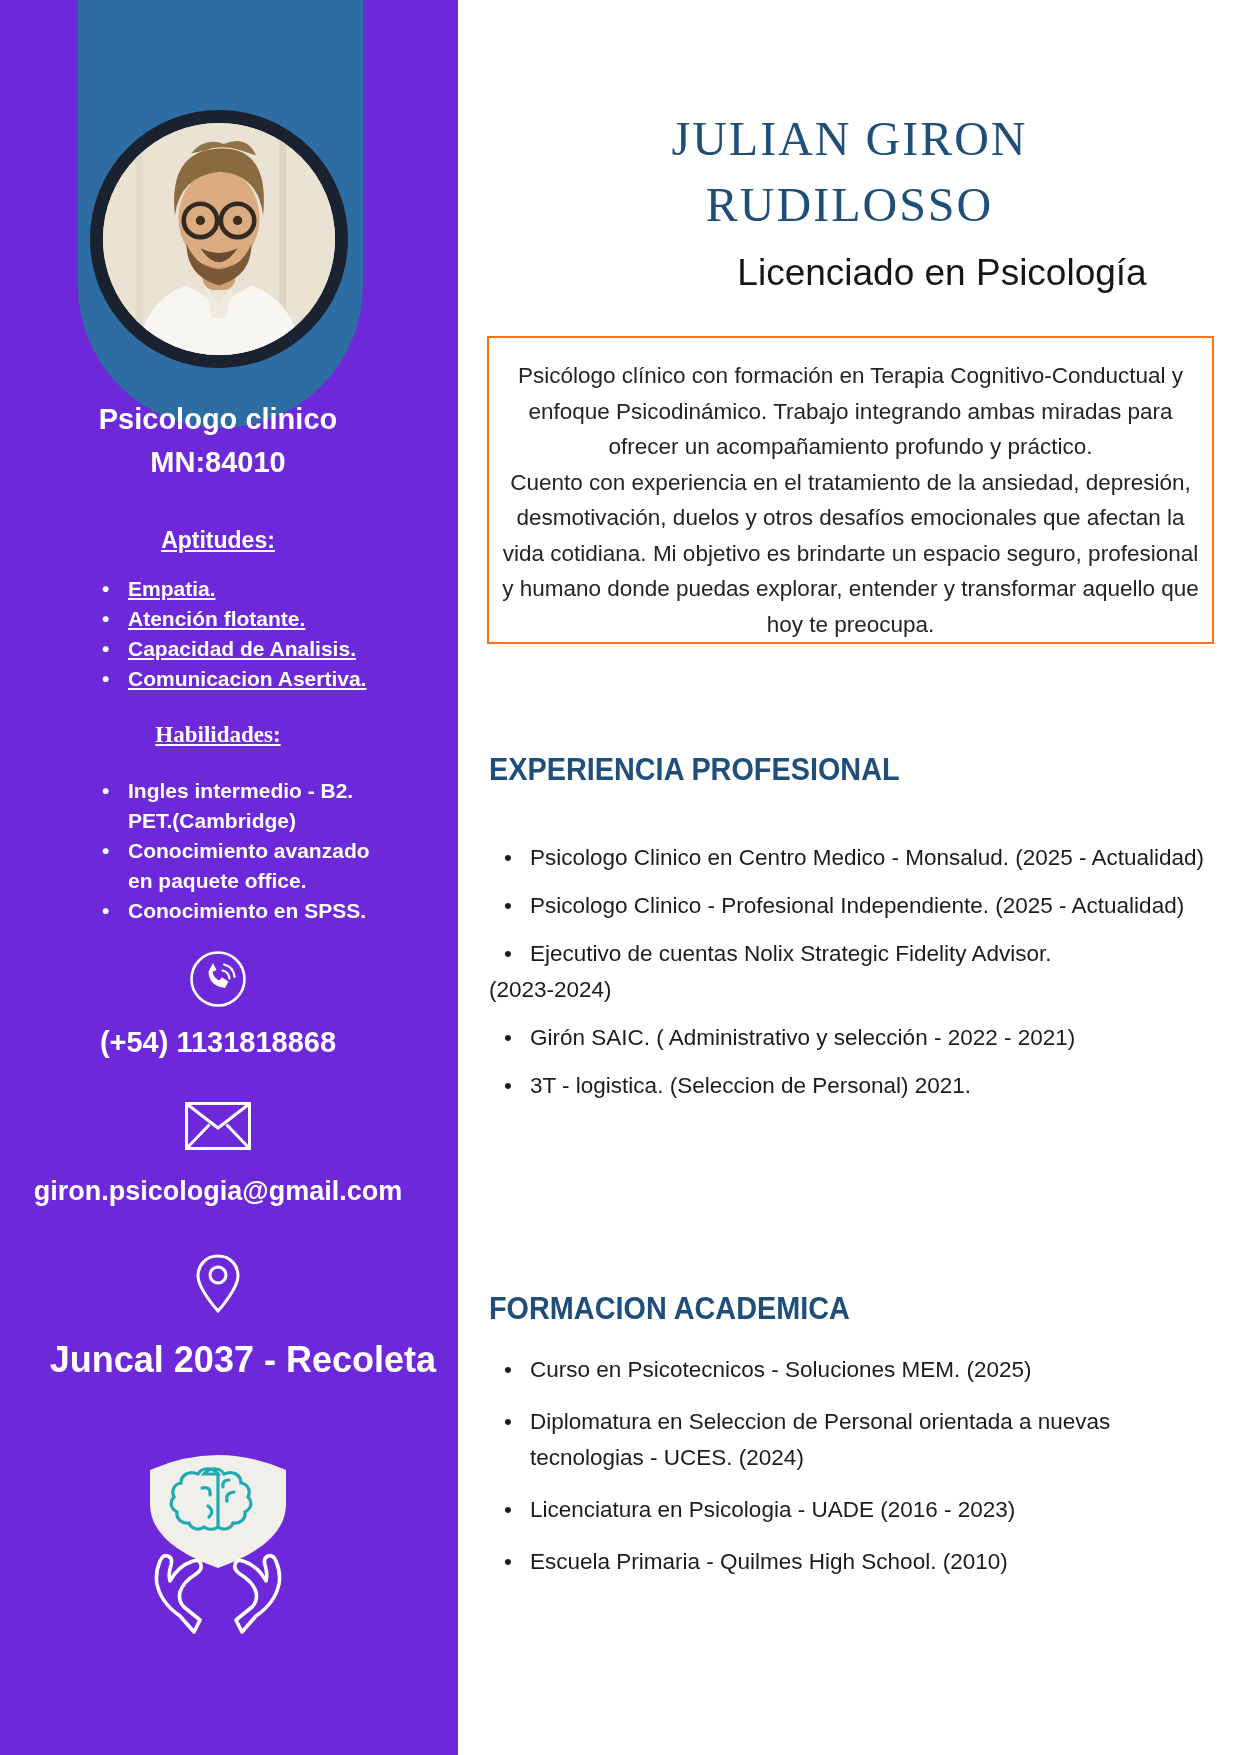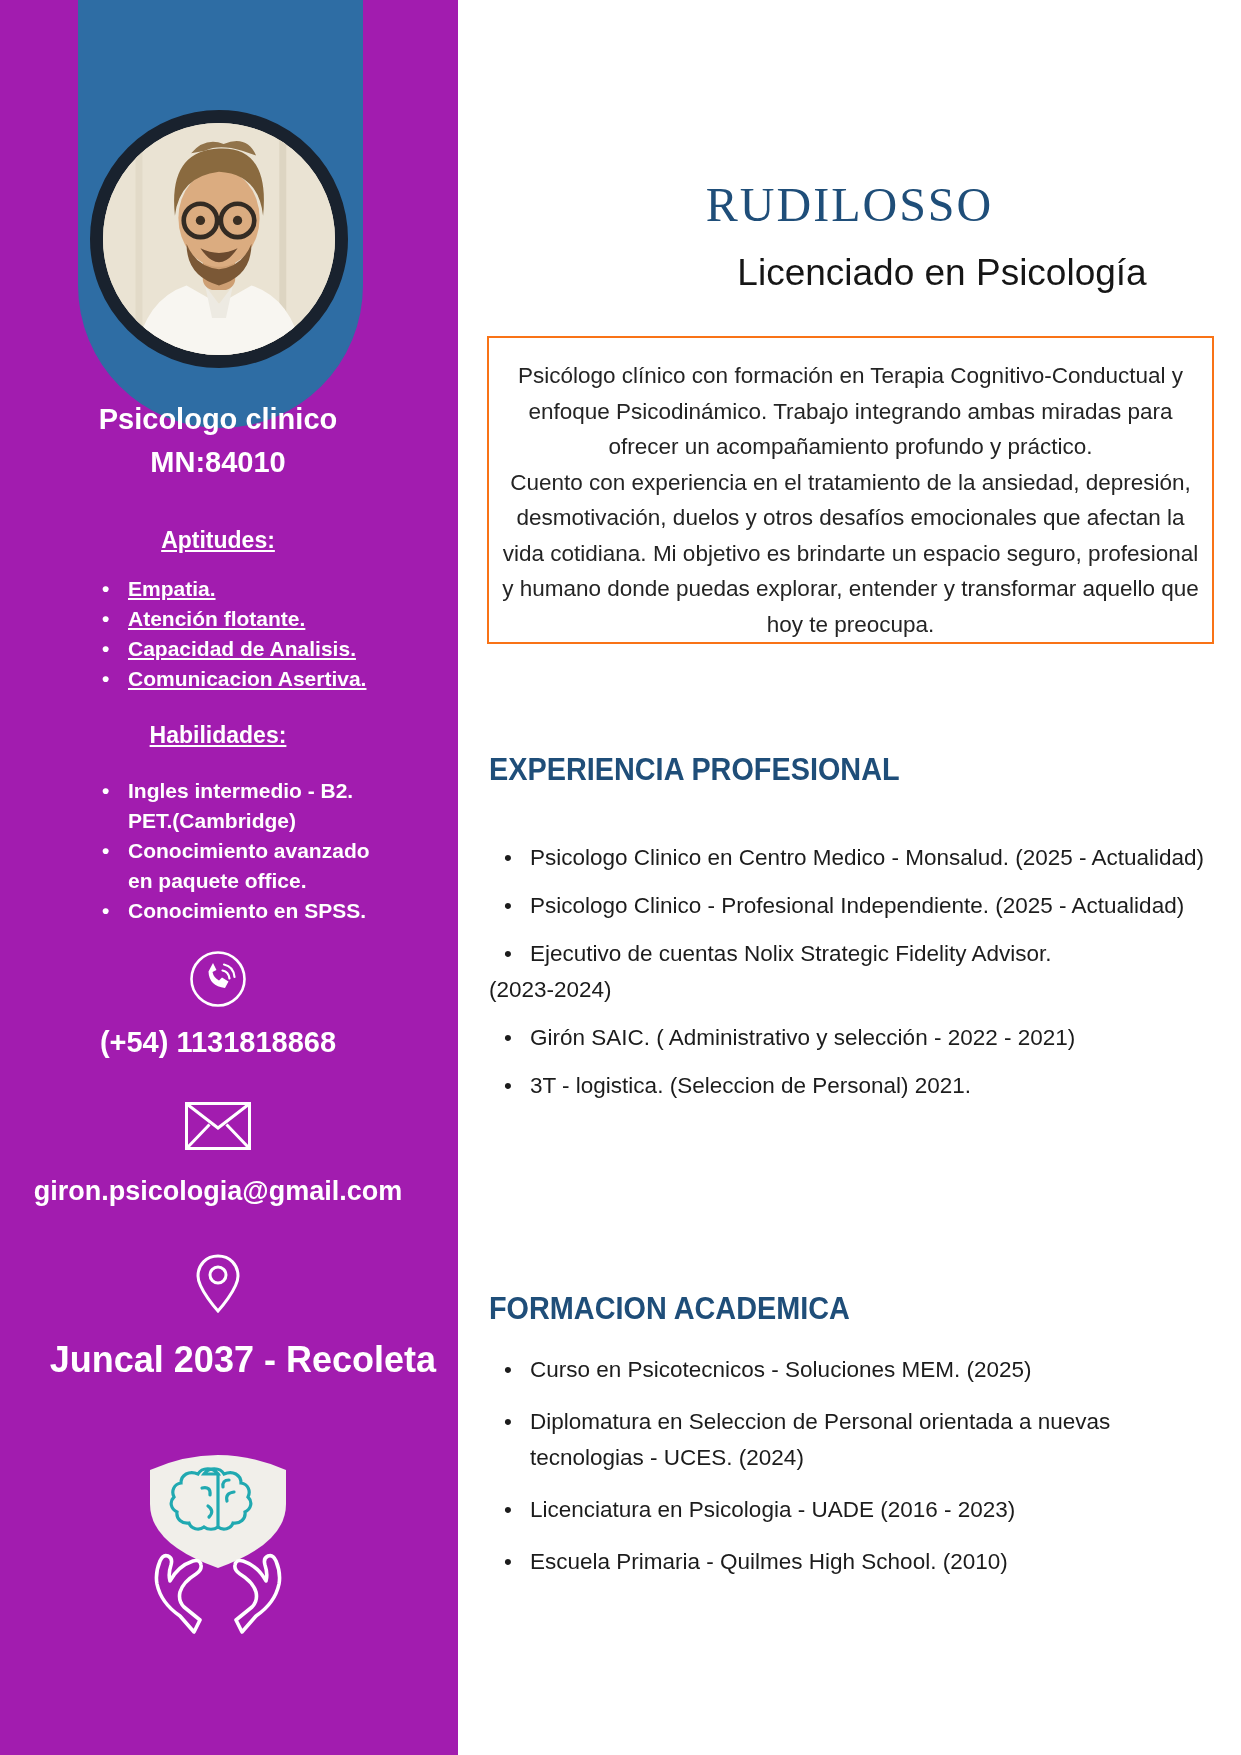--- a/index.html
+++ b/index.html
@@ -1,30 +1,30 @@
 <!DOCTYPE html>
 <html><head>
 <meta charset="utf-8">
 <style>
   html,body{margin:0;padding:0;background:#ffffff;}
   body{width:1241px;height:1755px;position:relative;font-family:"Liberation Sans",sans-serif;overflow:hidden;}
 
   .page{position:absolute;inset:0;background:#ffffff;}
 
   
-  .sidebar{position:absolute;left:0;top:0;width:458px;height:1755px;background:#a21caf;}
+  .sidebar{position:absolute;left:0;top:0;width:458px;height:1755px;background:#6d28d9;}
   .photo-header{position:absolute;left:78px;top:0;width:285px;height:428px;background:#2E6DA4;border-radius:0 0 145px 145px;}
   .photo-ring{position:absolute;left:12px;top:110px;width:232px;height:232px;border:13px solid #19222E;border-radius:50%;overflow:hidden;background:#EAE3D3;}
   .photo-ring svg{display:block;width:100%;height:100%;}
 
   .role{position:absolute;top:398px;left:0;width:436px;text-align:center;color:#fff;font-weight:700;font-size:29px;line-height:43px;}
 
   .side-heading{position:absolute;left:0;width:436px;margin:0;text-align:center;color:#fff;font-size:23px;font-weight:700;text-decoration:underline;}
   .aptitudes-heading{top:527px;}
-  .habilidades-heading{top:722px;}
+  .habilidades-heading{top:722px;font-family:Liberation Serif, serif;}
 
   .side-list{position:absolute;left:102px;width:292px;margin:0;padding:0;list-style:none;color:#fff;font-weight:700;font-size:21px;line-height:30px;}
   .side-list li{position:relative;padding-left:26px;}
   .side-list li::before{content:"\2022";position:absolute;left:0;top:0;}
   .aptitudes-list{top:574px;text-decoration:underline;}
   .habilidades-list{top:776px;}
 
   .icon-wrap{position:absolute;left:0;width:436px;display:flex;justify-content:center;}
   .icon-phone{top:950px;}
   .icon-envelope{top:1102px;}
@@ -157,21 +157,21 @@
         <g fill="none" stroke="#fff" stroke-width="3.6" stroke-linecap="round" stroke-linejoin="round">
           <path d="M62 194 l-14 -16 q-19 -13 -23 -32 q-2 -11 3 -23 q3 -7 8 -5 q5 2 3 9 q-3 9 -1 16 q8 -15 23 -20 q7 -2 8 4 q1 5 -5 9 q-13 8 -16 18 q-2 9 4 15 l16 13 z"></path>
           <path d="M110 194 l14 -16 q19 -13 23 -32 q2 -11 -3 -23 q-3 -7 -8 -5 q-5 2 -3 9 q3 9 1 16 q-8 -15 -23 -20 q-7 -2 -8 4 q-1 5 5 9 q13 8 16 18 q2 9 -4 15 l-16 13 z"></path>
         </g>
       </svg>
     </div>
   </aside>
 
   <main>
 
-    <h1 class="name"><br><span>RUDILOSSO</span></h1>
+    <h1 class="name"><span>JULIAN GIRON</span><br><span>RUDILOSSO</span></h1>
 
     <h2 class="degree">Licenciado en Psicología</h2>
 
     <div class="profile-box">
       <p>Psicólogo clínico con formación en Terapia Cognitivo-Conductual y enfoque Psicodinámico. Trabajo integrando ambas miradas para ofrecer un acompañamiento profundo y práctico.</p>
       <p>Cuento con experiencia en el tratamiento de la ansiedad, depresión, desmotivación, duelos y otros desafíos emocionales que afectan la vida cotidiana. Mi objetivo es brindarte un espacio seguro, profesional y humano donde puedas explorar, entender y transformar aquello que hoy te preocupa.</p>
     </div>
 
     <h3 class="section-heading exp-heading">EXPERIENCIA PROFESIONAL</h3>
     <ul class="items exp-items">

